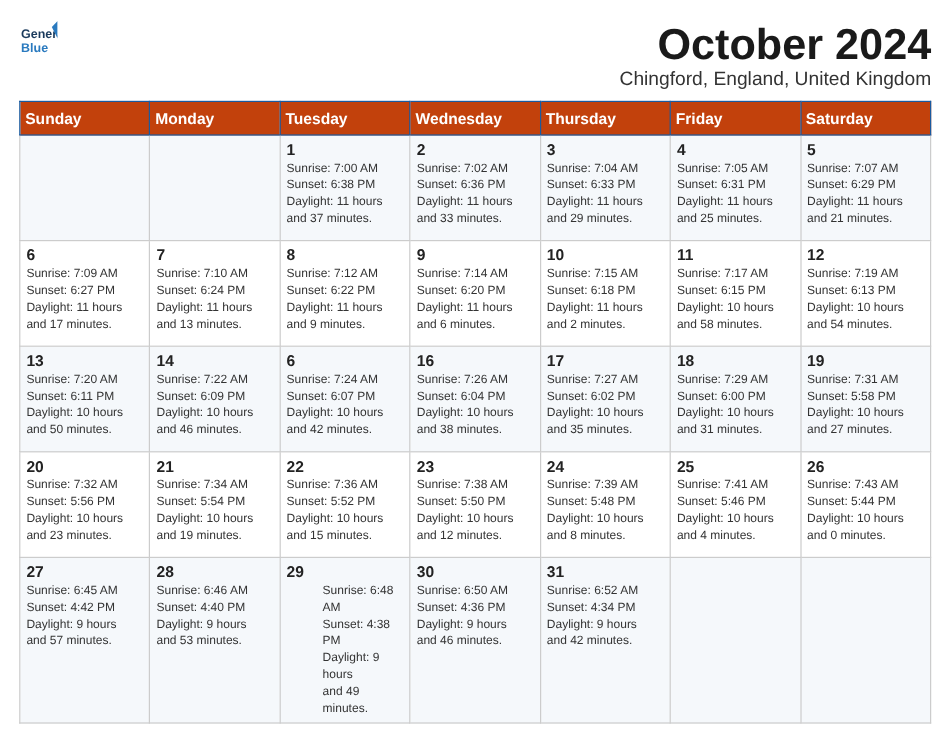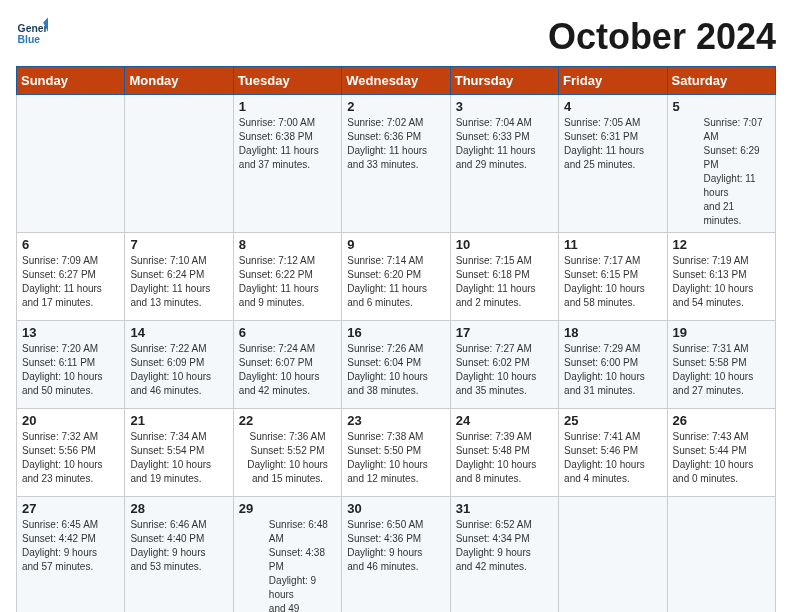--- a/index.html
+++ b/index.html
@@ -84,20 +84,21 @@
 <div class="header-area">
   <div class="logo">
     <svg class="logo-icon" viewBox="0 0 40 40" xmlns="http://www.w3.org/2000/svg">
       <text x="2" y="20" font-size="13" font-weight="bold" fill="#1a3a5c" font-family="Arial">General</text>
       <text x="2" y="34" font-size="13" font-weight="bold" fill="#2a7abf" font-family="Arial">Blue</text>
       <polygon points="34,8 40,2 40,20" fill="#2a7abf"></polygon>
     </svg>
   </div>
   <div class="title-area">
     <div class="month-title">October 2024</div>
+    <div class="location-title">Chingford, England, United Kingdom</div>
   </div>
 </div>
 
 <table>
   <thead>
     <tr>
     <th>Sunday</th>
         <th>Monday</th>
         <th>Tuesday</th>
         <th>Wednesday</th>
@@ -133,21 +134,21 @@
         </td>
         <td>
           <span class="day-num">4</span>
           <div class="day-info" style="white-space: pre-line;">Sunrise: 7:05 AM
 Sunset: 6:31 PM
 Daylight: 11 hours
 and 25 minutes.</div>
         </td>
         <td>
           <span class="day-num">5</span>
-          <div class="day-info" style="white-space: pre-line; margin-left: 31px;">Sunrise: 7:07 AM
+          <div class="day-info" style="white-space: pre-line;">Sunrise: 7:07 AM
 Sunset: 6:29 PM
 Daylight: 11 hours
 and 21 minutes.</div>
         </td>
       </tr>
       <tr>
         <td>
           <span class="day-num">6</span>
           <div class="day-info" style="white-space: pre-line;">Sunrise: 7:09 AM
 Sunset: 6:27 PM
@@ -258,21 +259,21 @@
         </td>
         <td>
           <span class="day-num">21</span>
           <div class="day-info" style="white-space: pre-line;">Sunrise: 7:34 AM
 Sunset: 5:54 PM
 Daylight: 10 hours
 and 19 minutes.</div>
         </td>
         <td>
           <span class="day-num">22</span>
-          <div class="day-info" style="white-space: pre-line; text-align: center;">Sunrise: 7:36 AM
+          <div class="day-info" style="white-space: pre-line;">Sunrise: 7:36 AM
 Sunset: 5:52 PM
 Daylight: 10 hours
 and 15 minutes.</div>
         </td>
         <td>
           <span class="day-num">23</span>
           <div class="day-info" style="white-space: pre-line;">Sunrise: 7:38 AM
 Sunset: 5:50 PM
 Daylight: 10 hours
 and 12 minutes.</div>

